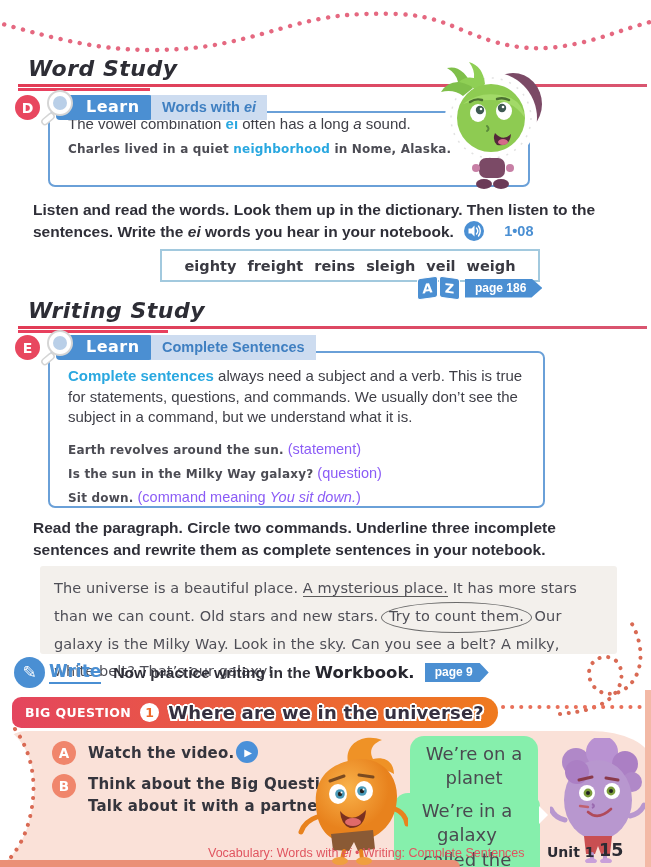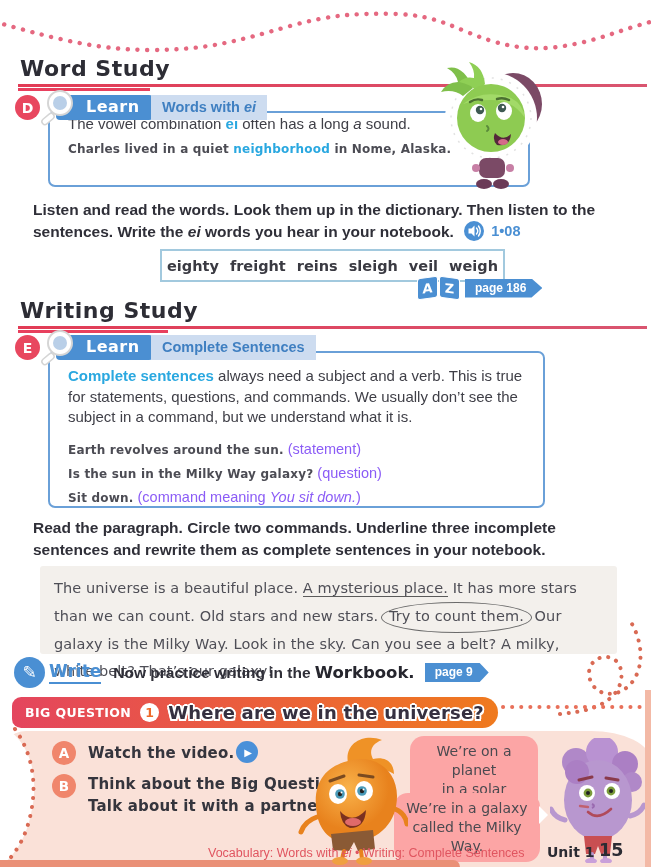--- a/index.html
+++ b/index.html
@@ -1,22 +1,22 @@
 <!DOCTYPE html>
 <html><head>
 <meta charset="utf-8">
 <style>
   * { box-sizing: border-box; margin: 0; padding: 0; }
   body { background:#888; font-family:"Liberation Sans", sans-serif; }
   .page { position:relative; width:651px; height:867px; background:#fff; overflow:hidden; margin:0 auto;
           font-family:"Liberation Sans", sans-serif; color:#3a3a42; }
 
   
-  .section-title { position:absolute; left:20px; font-family:"DejaVu Sans", sans-serif; font-weight:bold;
-                   font-size:22px; color:#2d2d35; letter-spacing:.5px; z-index:3; }
+  .section-title { position:absolute; left:28px; font-family:"DejaVu Sans", sans-serif; font-weight:bold;
+                   font-size:22px; color:#2d2d35; letter-spacing:.5px; z-index:3;font-style:italic; }
   .heading-rule { position:absolute; left:18px; right:4px; height:2.5px;
                   background:linear-gradient(90deg,#e23b55,#d95570); z-index:1; }
   .heading-rule-short { position:absolute; left:18px; width:132px; height:2.5px; background:#e8405e; z-index:2; }
 
   
   .circle-badge { position:absolute; width:25px; height:25px; border-radius:50%; background:#e8475f; color:#fff;
                   font-weight:bold; font-size:14px; display:flex; align-items:center; justify-content:center;
                   font-family:"DejaVu Sans", sans-serif; z-index:6; }
   .magnifier { position:absolute; z-index:7; }
   .learn-tab { position:absolute; height:25px; background:#4b8fd2; color:#fff; border-radius:4px;
@@ -29,24 +29,24 @@
   .learn-box { position:absolute; background:#fff; border:2px solid #6aa0d8; border-radius:7px; z-index:2; }
 
   .kw { color:#2aa8e0; font-weight:bold; }
   .body-line { font-size:15px; color:#3f3f47; }
   .bold-line { font-family:"DejaVu Sans", sans-serif; font-weight:bold; font-size:12px; color:#4c4c54; letter-spacing:.2px; }
   .note { font-family:"Liberation Sans", sans-serif; font-weight:normal; font-size:14.5px; color:#8b5cf6; letter-spacing:0; }
   .note .em, .em-i { font-style:italic; }
 
   .instr { position:absolute; font-weight:bold; font-size:15.5px; color:#2f2f38; line-height:1.42; z-index:2; }
 
-  .audio-chip { display:inline-flex; align-items:flex-start; gap:7px; vertical-align:-4px; margin-left:6px; }
+  .audio-chip { display:inline-flex; align-items:flex-start; gap:20px; vertical-align:-4px; margin-left:6px; }
   .audio-track { color:#4a8fd3; font-weight:bold; font-size:14.5px; }
 
-  .word-box { position:absolute; left:160px; top:249px; width:345px; height:33px; border:2px solid #a2c9de;
+  .word-box { position:absolute; left:160px; top:249px; width:380px; height:33px; border:2px solid #a2c9de;
               background:#fff; display:flex; align-items:center; justify-content:center; gap:11px; z-index:2; }
   .word-item { font-family:"DejaVu Sans", sans-serif; font-weight:bold; font-size:14.5px; color:#3a3a42; }
 
   .dict-badge { position:absolute; left:417px; top:277px; display:flex; align-items:center; z-index:4; }
   .dict-page-sq { width:21px; height:22px; background:#4b8fd2; color:#fff; font-family:"DejaVu Sans", sans-serif;
                   font-weight:bold; font-size:13px; display:flex; align-items:center; justify-content:center;
                   border-radius:3px; border:1px solid #fff; }
   .dict-page-sq.l { transform:skewY(-7deg); }
   .dict-page-sq.r { transform:skewY(7deg); margin-left:1px; }
   .page-flag { background:#4b8fd2; color:#fff; font-size:12px; font-weight:bold; height:19px; line-height:19px;
@@ -83,22 +83,22 @@
 
   .act-badge { position:absolute; width:24px; height:24px; border-radius:50%; background:#f0866c; color:#fff;
                font-family:"DejaVu Sans", sans-serif; font-weight:bold; font-size:13.5px; display:flex;
                align-items:center; justify-content:center; z-index:4; }
   .act-text { position:absolute; font-family:"DejaVu Sans", sans-serif; font-weight:bold; font-size:15px;
               color:#35353d; letter-spacing:.2px; z-index:4; }
   .play-btn { position:absolute; left:236px; top:741px; width:22px; height:22px; border-radius:50%; background:#4a90d9;
               color:#fff; display:flex; align-items:center; justify-content:center; z-index:4; }
   .play-btn span { font-size:10px; margin-left:2px; }
 
-  .bubble { position:absolute; background:#fca5a5; border-radius:14px; padding:6px 8px; text-align:center;
-            font-family:"DejaVu Sans", sans-serif; font-size:14px; color:#4a4a50; line-height:1.35; z-index:5; }
+  .bubble { position:absolute; background:#86efac; border-radius:14px; padding:6px 8px; text-align:center;
+            font-family:"DejaVu Sans", sans-serif; font-size:18px; color:#4a4a50; line-height:1.35; z-index:5; }
   .bubble .tail { position:absolute; width:0; height:0; border:9px solid transparent; }
   .bubble1 .tail { left:-13px; bottom:9px; border-right-color:#fff; border-left-width:5px; }
   .bubble2 .tail { right:-13px; top:13px; border-left-color:#fff; border-right-width:5px; }
 
   .footer-credits { position:absolute; left:208px; top:846px; font-size:12.5px; color:#e05560; z-index:6; }
   .footer-unit { position:absolute; left:547px; top:844px; font-family:"DejaVu Sans", sans-serif; font-weight:bold;
                  font-size:14px; color:#2b2b33; z-index:6; }
   .footer-page { position:absolute; left:599px; top:840px; font-family:"DejaVu Sans", sans-serif; font-weight:bold;
                  font-size:17.5px; color:#2b2b33; z-index:6; }
 

